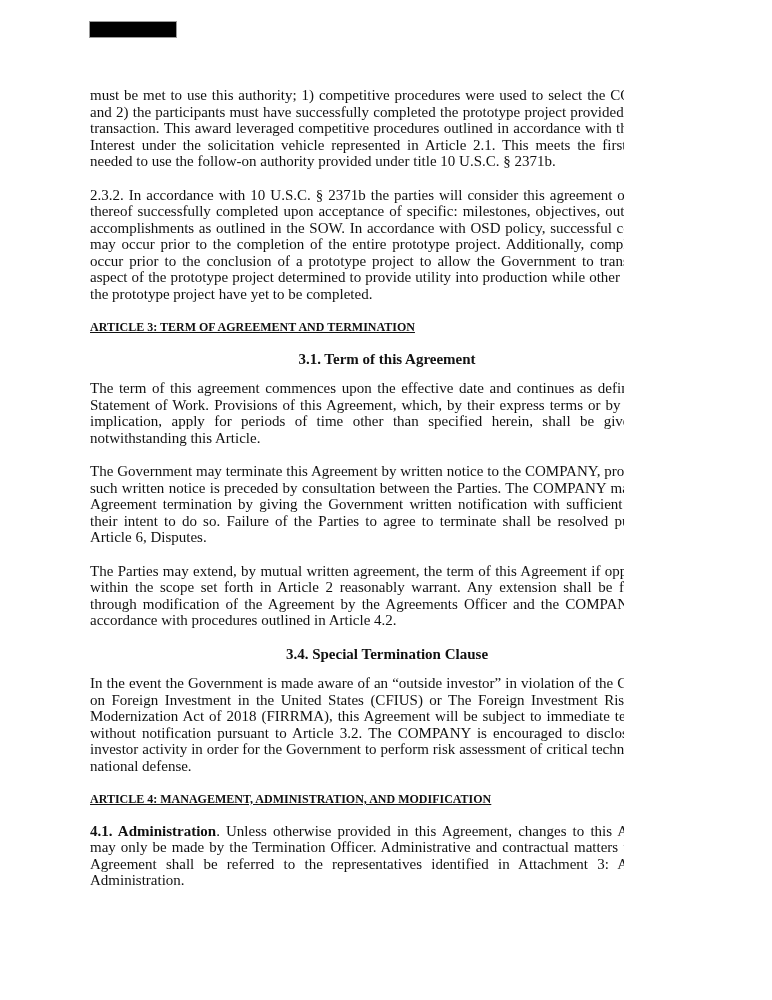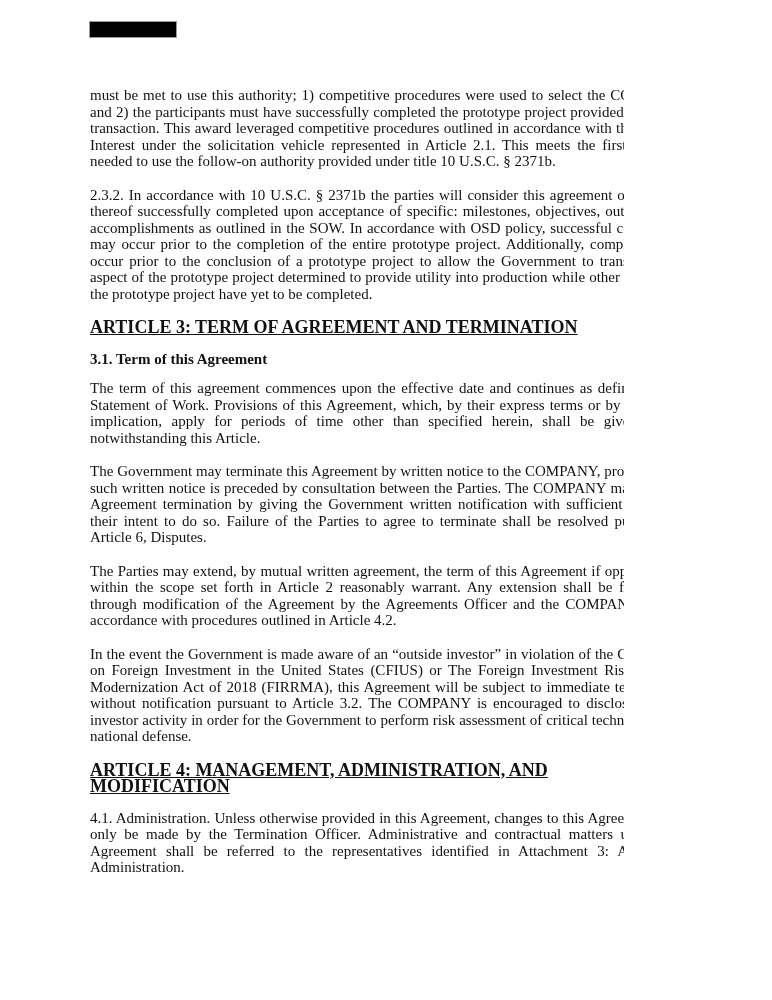--- a/index.html
+++ b/index.html
@@ -32,34 +32,35 @@
     top: 87px;
     width: 594px;
     font-size: 15px;
     line-height: 16.5px;
   }
   .body-text {
     margin: 0 0 17px 0;
     text-align: justify;
   }
   .article-heading {
-    font-size: 18px;
+    font-size: 12px;
     font-weight: bold;
     text-decoration: underline;
     margin: 11px 0 15px 0;
     line-height: 16.5px;
   }
   .section-heading {
     font-size: 15px;
     font-weight: bold;
     margin: 0 0 13px 0;
     line-height: 16.5px;
+    text-align: center;
   }
   .inline-lead {
-    font-weight: normal;
+    font-weight: bold;
   }
 </style>
 </head>
 <body>
 
 <div class="page">
 
   <div class="redaction"></div>
 
   <div class="content">
@@ -73,20 +74,21 @@
     <h3 class="section-heading">3.1. Term of this Agreement</h3>
 
     <p class="body-text">The term of this agreement commences upon the effective date and continues as defined in the Statement of Work. Provisions of this Agreement, which, by their express terms or by necessary implication, apply for periods of time other than specified herein, shall be given effect, notwithstanding this Article.</p>
 
 
     <p class="body-text">The Government may terminate this Agreement by written notice to the COMPANY, provided that such written notice is preceded by consultation between the Parties. The COMPANY may request Agreement termination by giving the Government written notification with sufficient notice of their intent to do so. Failure of the Parties to agree to terminate shall be resolved pursuant to Article 6, Disputes.</p>
 
 
     <p class="body-text">The Parties may extend, by mutual written agreement, the term of this Agreement if opportunities within the scope set forth in Article 2 reasonably warrant. Any extension shall be formalized through modification of the Agreement by the Agreements Officer and the COMPANY and in accordance with procedures outlined in Article 4.2.</p>
 
+    <h3 class="section-heading">3.4. Special Termination Clause</h3>
 
     <p class="body-text">In the event the Government is made aware of an “outside investor” in violation of the Committee on Foreign Investment in the United States (CFIUS) or The Foreign Investment Risk Review Modernization Act of 2018 (FIRRMA), this Agreement will be subject to immediate termination without notification pursuant to Article 3.2.  The COMPANY is encouraged to disclose outside investor activity in order for the Government to perform risk assessment of critical technology and national defense.</p>
 
     <h2 class="article-heading">ARTICLE 4:  MANAGEMENT, ADMINISTRATION, AND MODIFICATION</h2>
 
     <p class="body-text"><span class="inline-lead">4.1. Administration</span><span>.  Unless otherwise provided in this Agreement, changes to this Agreement may only be made by the Termination Officer. Administrative and contractual matters under this Agreement shall be referred to the representatives identified in Attachment 3: Agreement Administration.</span></p>
 
   </div>
 </div>
 

